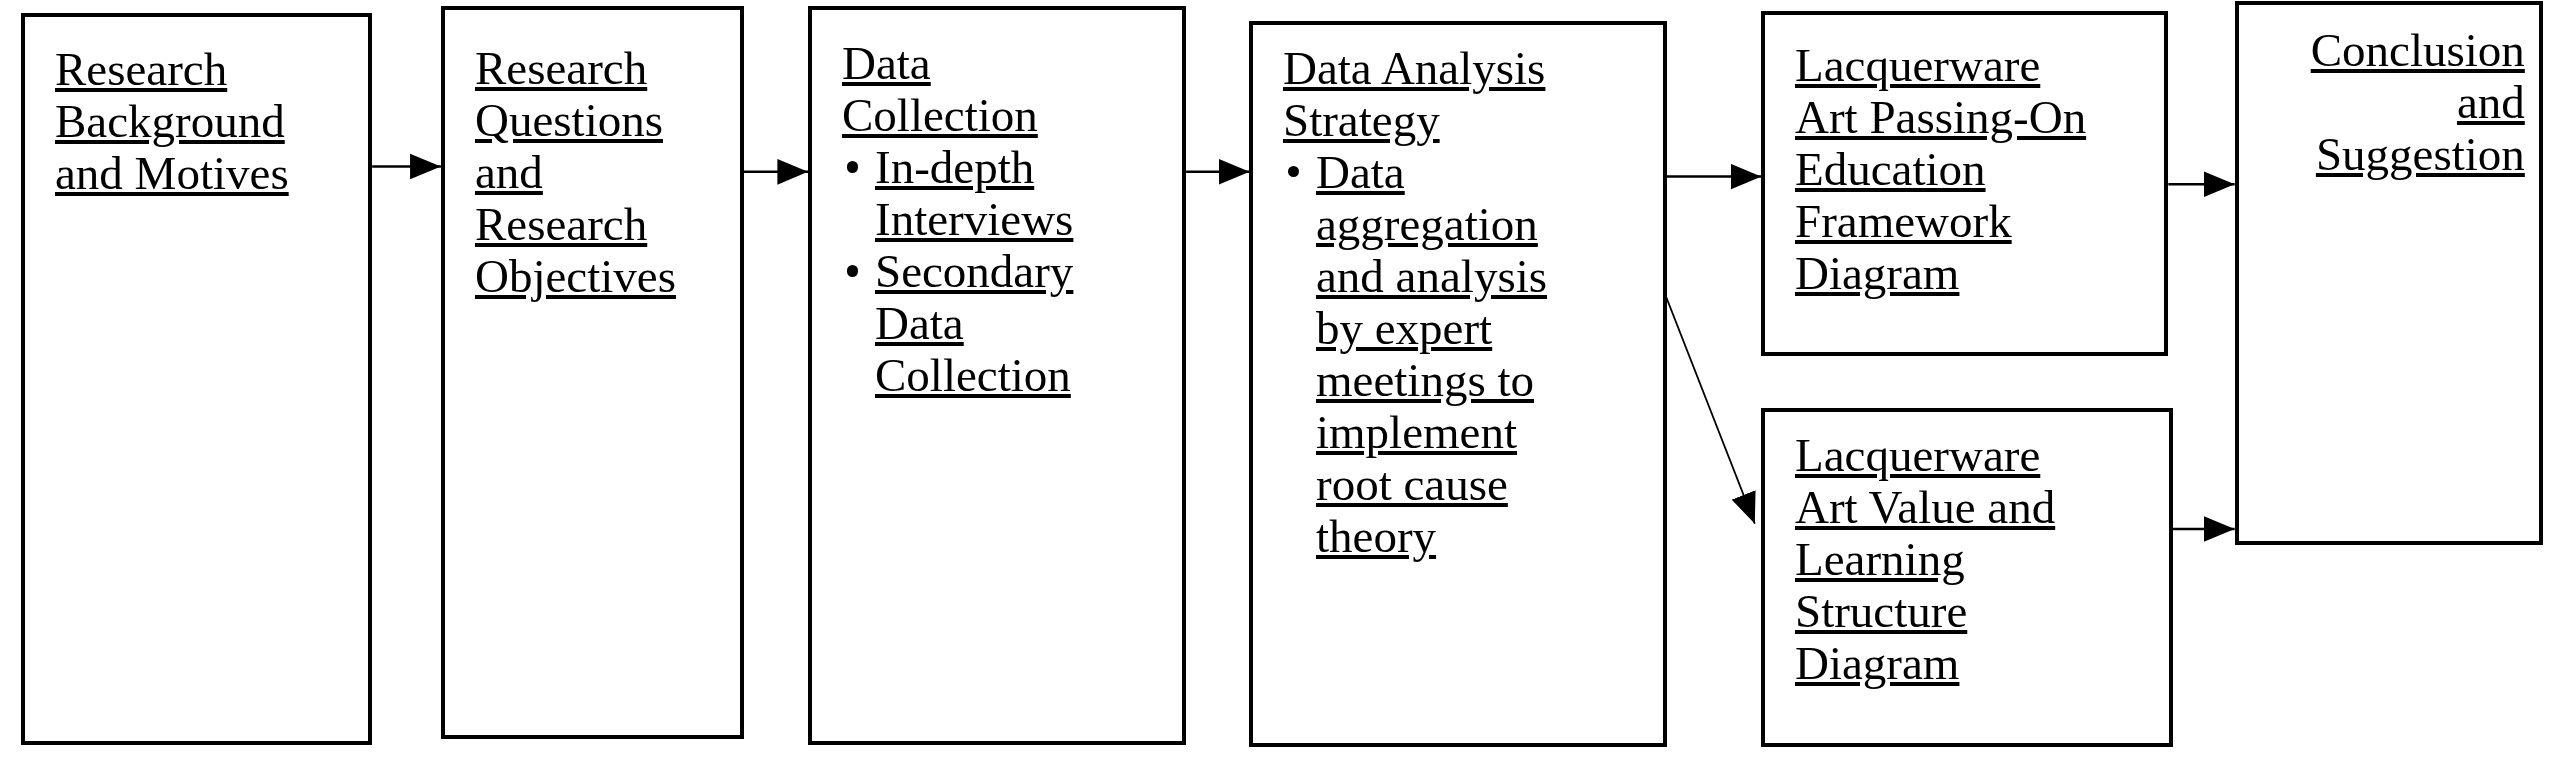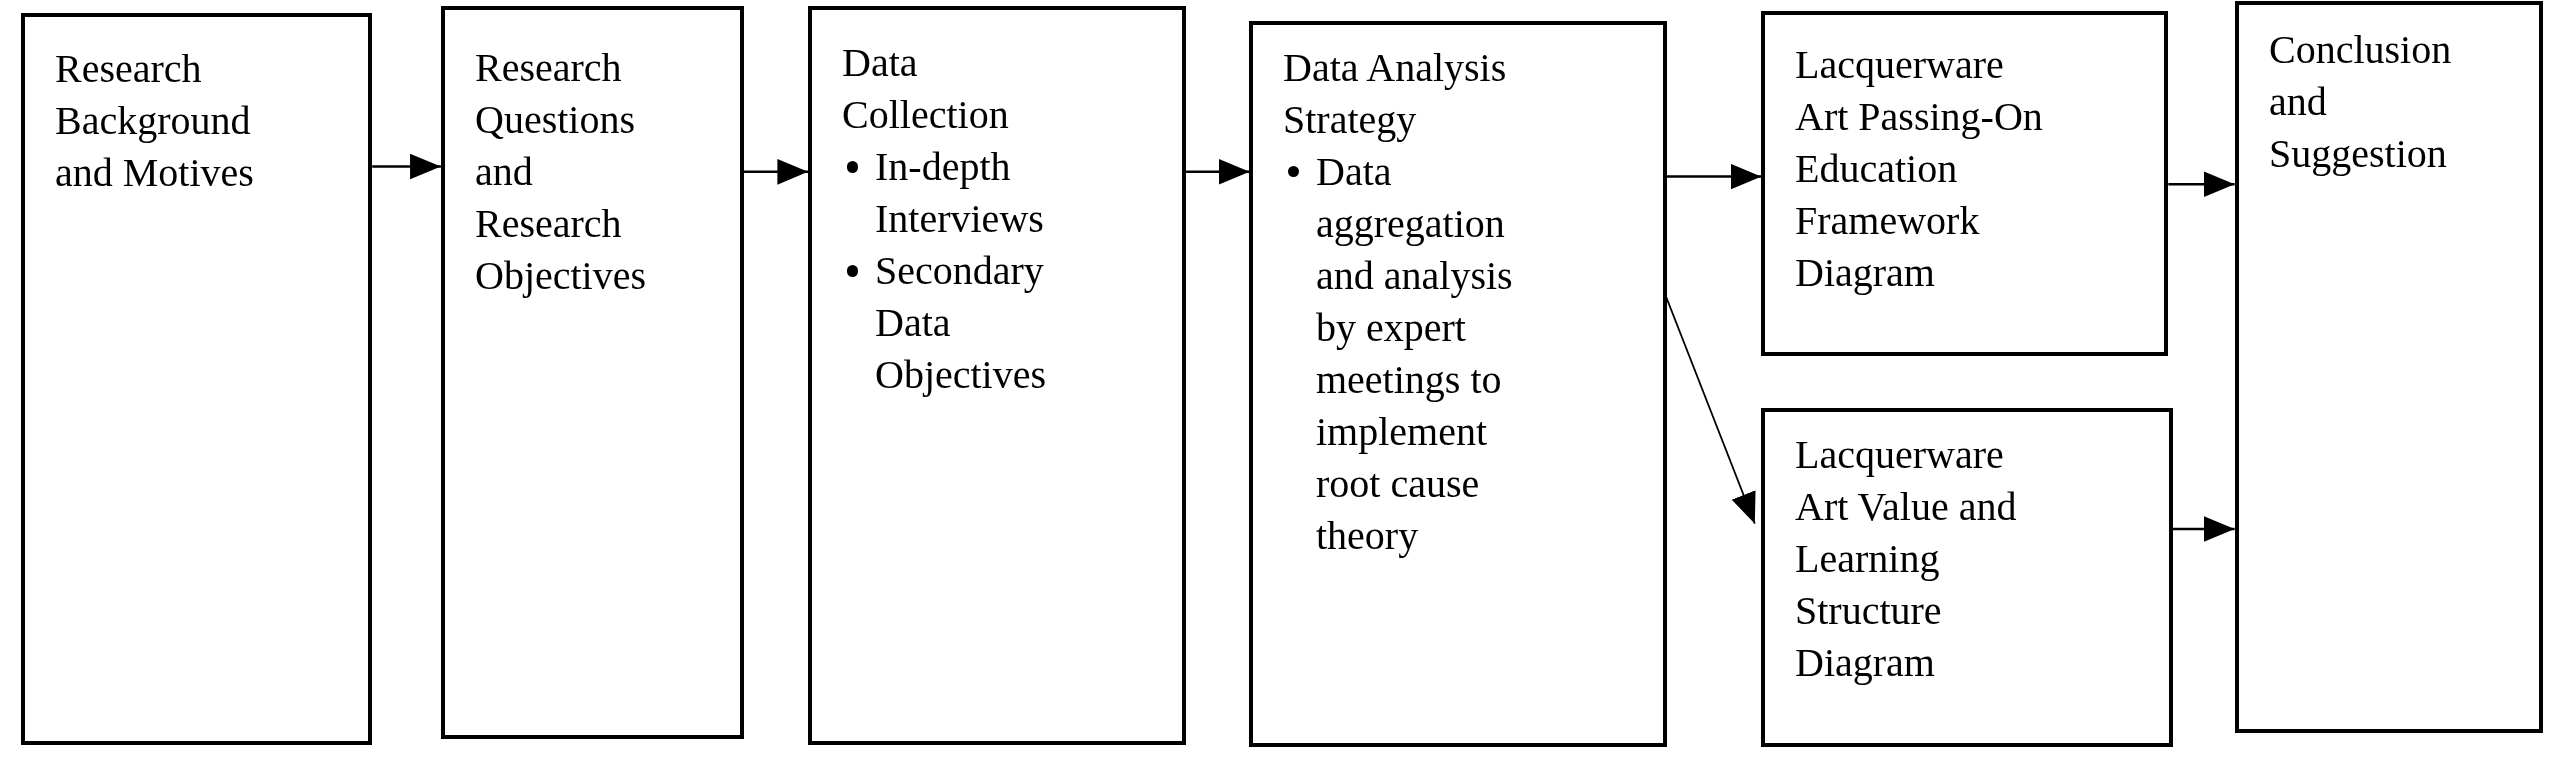--- a/index.html
+++ b/index.html
@@ -15,23 +15,24 @@
     position: absolute;
     left: 0; top: 0;
     width: 2576px; height: 779px;
     pointer-events: none;
   }
   .flow-box {
     position: absolute;
     box-sizing: border-box;
     border: 4.1px solid #000000;
     background: #ffffff;
-    font-size: 40px;
+    font-size: 47px;
     line-height: 52px;
     padding: 21.3px 14.2px 0 30px;
+    text-decoration: underline;
   }
   .box-text { white-space: pre-line; }
   .bullet-row { display: flex; align-items: flex-start; justify-content: flex-end; }
   .bullet-dot-cell {
     flex: 0 0 33px;
     height: 52px;
     display: flex;
     align-items: center;
   }
   .bullet-dot {
@@ -43,21 +44,21 @@
   }
   .bullet-text { white-space: pre-line; flex: 1 1 auto; }
 
   
   .box1 { left: 21px;   top: 13px;  width: 351px; height: 732px; padding-top: 26px; }
   .box2 { left: 441px;  top: 6px;  width: 303px; height: 733px; padding-top: 32px; }
   .box3 { left: 808px; top: 6px;  width: 378px; height: 739px; padding-top: 27px; }
   .box4 { left: 1249px; top: 21px;  width: 418px; height: 726px; padding-top: 16.6px; }
   .box5 { left: 1761px; top: 11.3px;  width: 407px; height: 345px;  padding-top: 24px; }
   .box6 { left: 1761px; top: 408px; width: 412px; height: 339px;  padding-top: 16.6px; }
-  .box7 { left: 2235px; top: 1.2px;   width: 308px; height: 732px; padding-top: 19px; }
+  .box7 { left: 2235px; top: 1.2px;   width: 308px; height: 544px; padding-top: 19px; text-align: right; }
 
   .arrow-line { stroke: #000000; stroke-width: 4px; }
   .arrow-line.diagonal { stroke-width: 3px; }
   .arrowhead-fill { fill: #000000; }
 </style>
 </head>
 <body>
 
 <div class="canvas">
 
@@ -99,21 +100,21 @@
         </span>
       <div class="bullet-text">In-depth
 Interviews</div>
     </div>
     <div class="bullet-row">
       <span class="bullet-dot-cell">
           <span class="bullet-dot"></span>
         </span>
       <div class="bullet-text">Secondary
 Data
-Objectives</div>
+Collection</div>
     </div>
   </div>
 
   <div class="flow-box box4">
     <div class="box-text">Data Analysis
 Strategy</div>
     <div class="bullet-row">
       <span class="bullet-dot-cell">
           <span class="bullet-dot"></span>
         </span>

